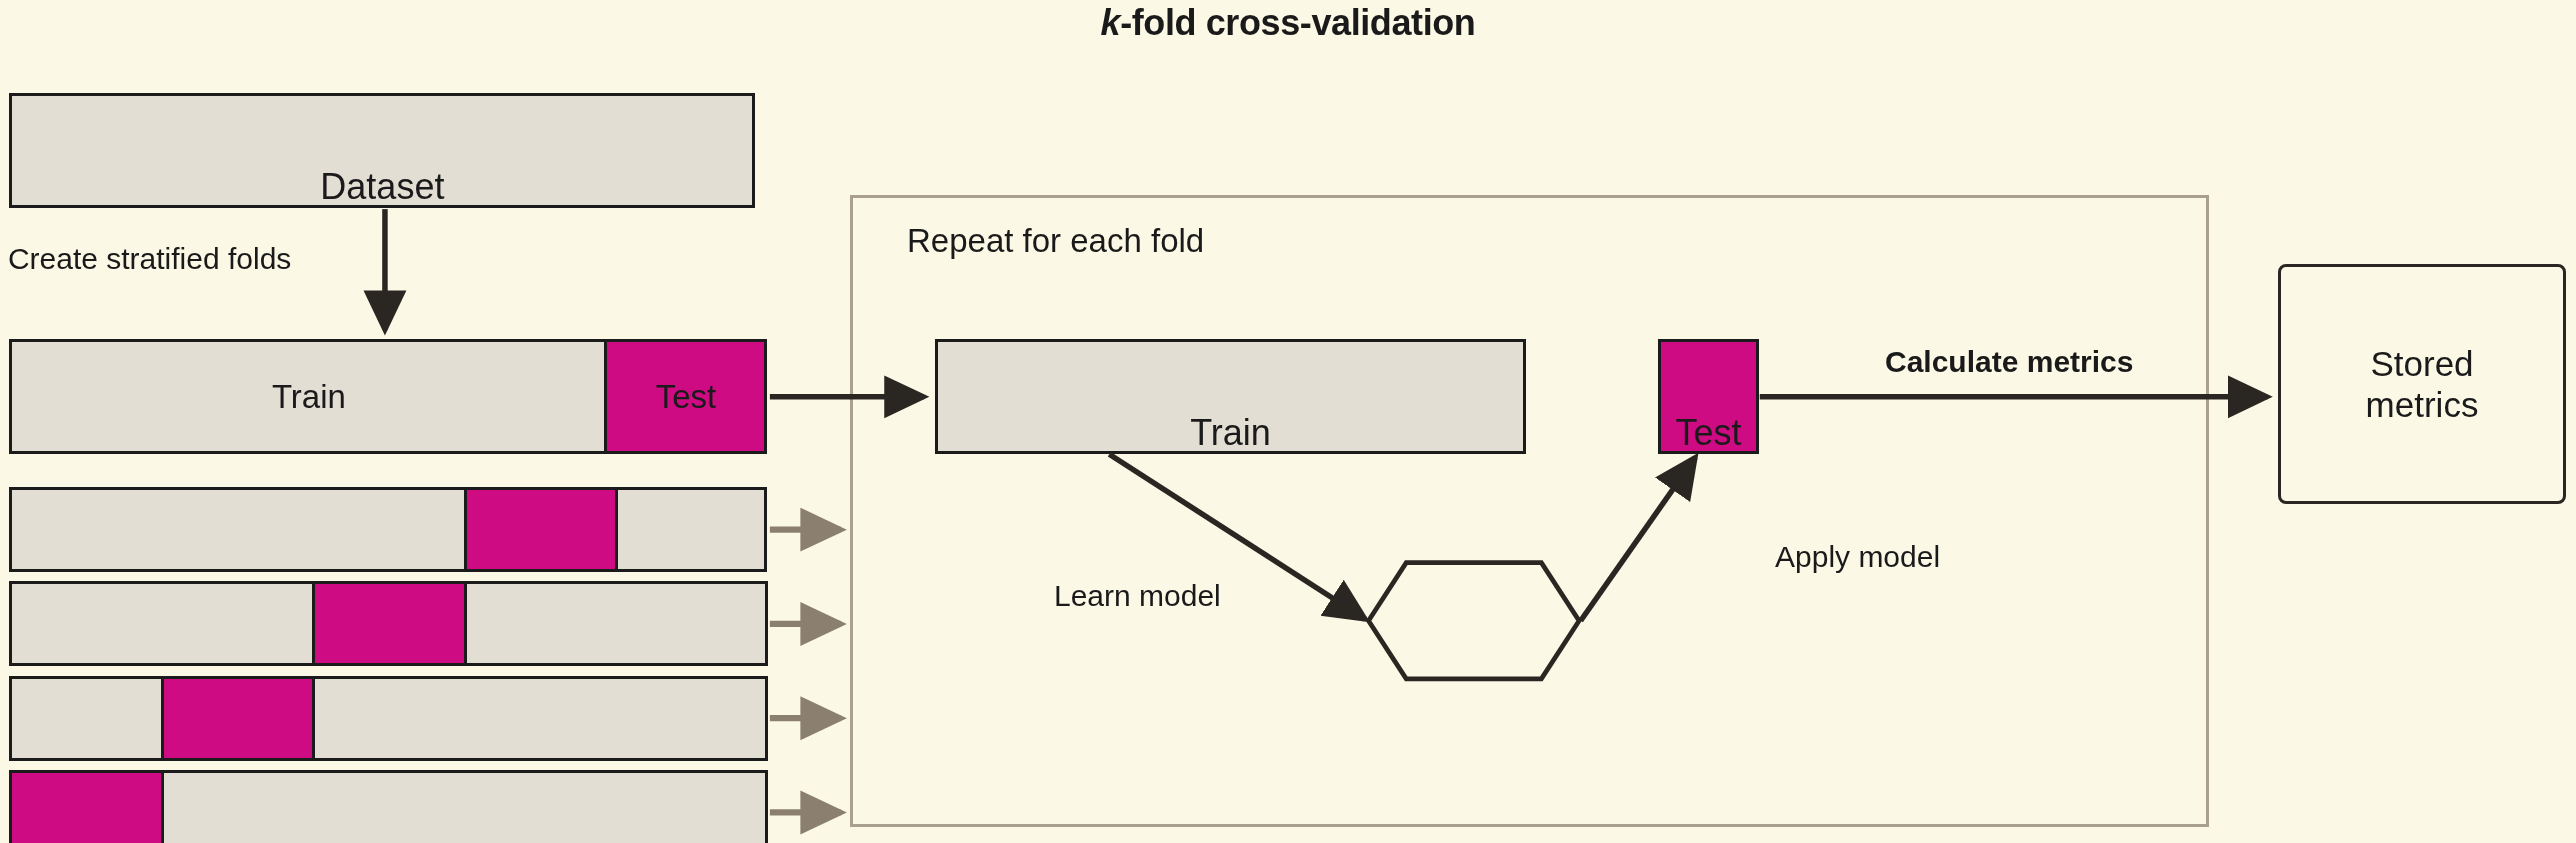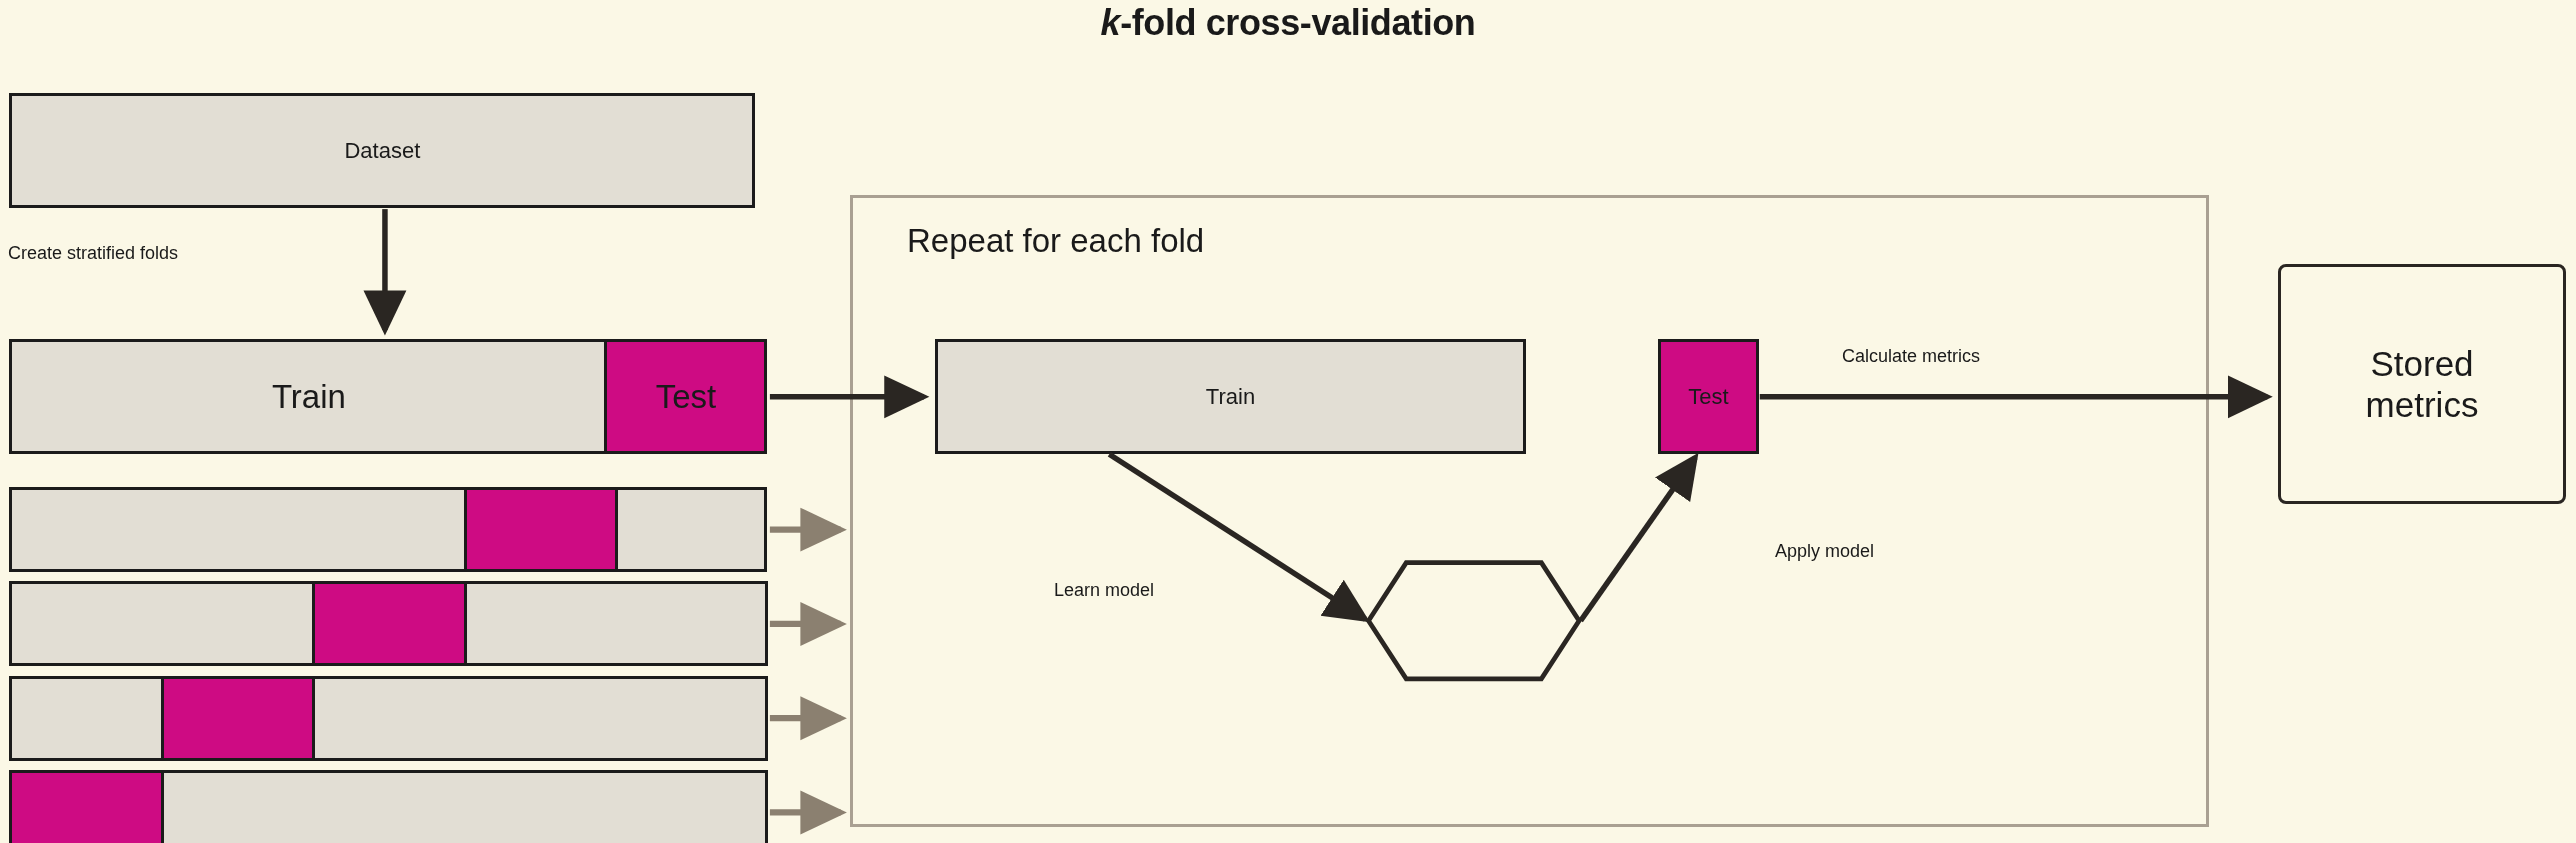--- a/index.html
+++ b/index.html
@@ -30,24 +30,24 @@
   }
   .title .k-italic { font-style: italic; }
 
   
   .box {
     position: absolute;
     box-sizing: border-box;
     border: 3.9px solid #1b1b1b;
     background: #E2DED4;
     display: flex;
-    align-items: center;
+    align-items: flex-end;
     justify-content: center;
     color: #1a1a1a;
-    font-size: 22px;
+    font-size: 36px;
     line-height: 1;
   }
   .seg {
     position: absolute;
     box-sizing: border-box;
     border: 3.9px solid #1b1b1b;
     display: flex;
     align-items: center;
     justify-content: center;
     font-size: 33px;
@@ -77,21 +77,21 @@
     position: absolute;
     box-sizing: border-box;
     border: 3.9px solid #A9A092;
     background: transparent;
   }
 
   
   .label {
     position: absolute;
     color: #1a1a1a;
-    font-size: 18px;
+    font-size: 30px;
     white-space: nowrap;
     line-height: 1;
   }
   .label-lg {
     position: absolute;
     color: #1a1a1a;
     font-size: 33px;
     white-space: nowrap;
     line-height: 1;
     margin-left: 33px;
@@ -169,21 +169,21 @@
   </div>
 
   <div class="box" style="left:1658px; top:339px; width:101px; height:115px; background:#CE0B83;">
     <span>Test</span>
   </div>
 
   <div class="hex-label" style="left:1406px; top:603px;">Model</div>
 
   <div class="label" style="left:1054px; top:581px;">Learn model</div>
   <div class="label" style="left:1775px; top:542px;">Apply model</div>
-  <div class="label" style="left:1842px; top:347px;">Calculate metrics</div>
+  <div class="label" style="left:1885px; top:347px;font-weight:bold;">Calculate metrics</div>
 
   <div class="rounded" style="left:2278px; top:264px; width:288px; height:240px;">
     <span>Stored</span>
     <span>metrics</span>
   </div>
 
   <svg id="arrows" viewBox="0 0 3279 1074">
     <defs>
       <marker id="arrow-black" markerWidth="9" markerHeight="9" refX="7.2" refY="4.5" orient="auto">
         <path d="M0,0.6 L8.2,4.5 L0,8.4 z" fill="#2a2622"></path>

